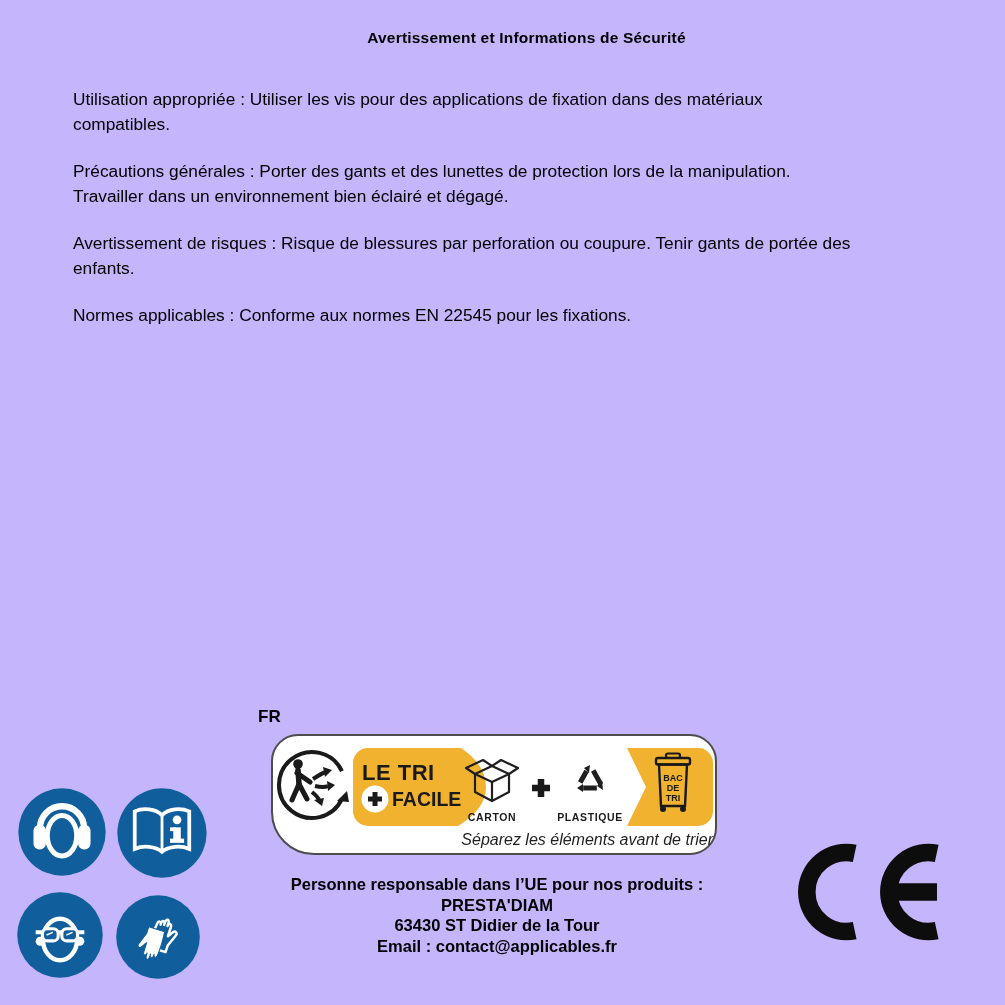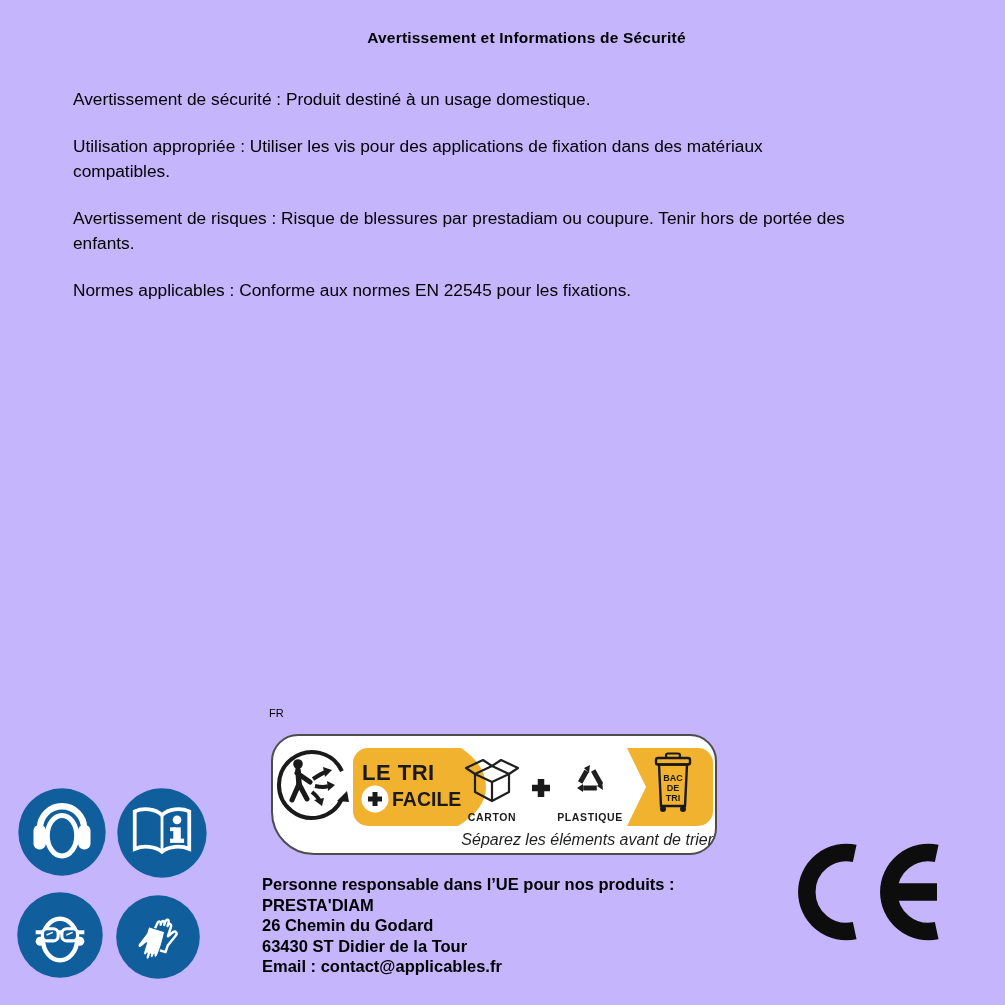--- a/index.html
+++ b/index.html
@@ -2,41 +2,42 @@
 <html><head>
 <meta charset="utf-8">
 <style>
   html,body{margin:0;padding:0;background:#fff;}
   .page{position:relative;width:1005px;height:1005px;background:#c4b5fd;overflow:hidden;
         font-family:"Liberation Sans", sans-serif;color:#000;padding-left:48px;}
   .abs{position:absolute;}
   .doc-title{left:0;right:0;top:29px;text-align:center;font-size:15.5px;font-weight:bold;letter-spacing:.2px;}
   .doc-body{left:73px;top:87px;width:900px;font-size:17.3px;line-height:25px;}
   .doc-body p{margin:0 0 22px 0;white-space:pre-line;}
-  .fr-label{left:269px;top:707px;font-size:11px;font-weight:normal;}
-  .contact{left:262px;top:874px;width:470px;text-align:left;font-weight:bold;font-size:16.5px;line-height:20.5px;}
+  .fr-label{left:258px;top:707px;font-size:17px;font-weight:bold;}
+  .contact{left:262px;top:874px;width:470px;text-align:center;font-weight:bold;font-size:16.5px;line-height:20.5px;}
   .contact div{white-space:pre;}
   svg text{font-family:"Liberation Sans", sans-serif;}
   .banner-headline{font-weight:800;fill:#1a1a1a;}
   .material-label{font-size:10.5px;font-weight:bold;letter-spacing:.6px;fill:#1a1a1a;}
   .bin-text{font-size:9px;font-weight:800;fill:#1a1a1a;}
   .tagline{font-size:16px;font-style:italic;font-weight:500;fill:#1f1f1f;}
 </style>
 </head>
 <body>
 
 <div class="page">
 
   <div class="abs doc-title">Avertissement et Informations de Sécurité</div>
 
   <div class="abs doc-body">
-    <p>Avertissement de sécurité : Produit destiné à un usage domestique.</p>
     <p>Utilisation appropriée : Utiliser les vis pour des applications de fixation dans des matériaux
 compatibles.</p>
-    <p>Avertissement de risques : Risque de blessures par prestadiam ou coupure. Tenir hors de portée des
+    <p>Précautions générales : Porter des gants et des lunettes de protection lors de la manipulation.
+Travailler dans un environnement bien éclairé et dégagé.</p>
+    <p>Avertissement de risques : Risque de blessures par perforation ou coupure. Tenir gants de portée des
 enfants.</p>
     <p>Normes applicables : Conforme aux normes EN 22545 pour les fixations.</p>
   </div>
 
   <svg class="abs" style="left:16px;top:786px;" width="92" height="92" viewBox="0 0 100 100">
     <circle cx="50" cy="50" r="47.5" fill="#115E9C"></circle>
     <ellipse cx="50" cy="54" rx="16" ry="22" fill="none" stroke="#fff" stroke-width="5.5"></ellipse>
     <path d="M 26,46 A 24 24 0 0 1 74,46" fill="none" stroke="#fff" stroke-width="7"></path>
     <rect x="19" y="42" width="13.5" height="27" rx="6.5" fill="#fff"></rect>
     <rect x="67.5" y="42" width="13.5" height="27" rx="6.5" fill="#fff"></rect>
@@ -134,21 +135,20 @@
       <text x="0" y="4" text-anchor="middle" class="bin-text">DE</text>
       <text x="0" y="14" text-anchor="middle" class="bin-text">TRI</text>
     </g>
 
     <text x="445" y="112" text-anchor="end" class="tagline">Séparez les éléments avant de trier</text>
   </svg>
 
   <div class="abs contact">
     <div>Personne responsable dans l’UE pour nos produits :</div>
     <div>PRESTA'DIAM</div>
-    <div>26 Chemin du Godard</div>
     <div>63430 ST Didier de la Tour</div>
     <div>Email : contact@applicables.fr</div>
   </div>
 
   <svg class="abs" style="left:790px;top:838px;" width="190" height="110" viewBox="0 0 190 110">
     <path d="M 64.7,15.4 A 39.5 39.5 0 1 0 64.7,92.6" fill="none" stroke="#0d0d0d" stroke-width="17.5"></path>
     <path d="M 146.7,15.4 A 39.5 39.5 0 1 0 146.7,92.6" fill="none" stroke="#0d0d0d" stroke-width="17.5"></path>
     <path d="M 107,54 L 147,54" stroke="#0d0d0d" stroke-width="17.5"></path>
   </svg>
 

